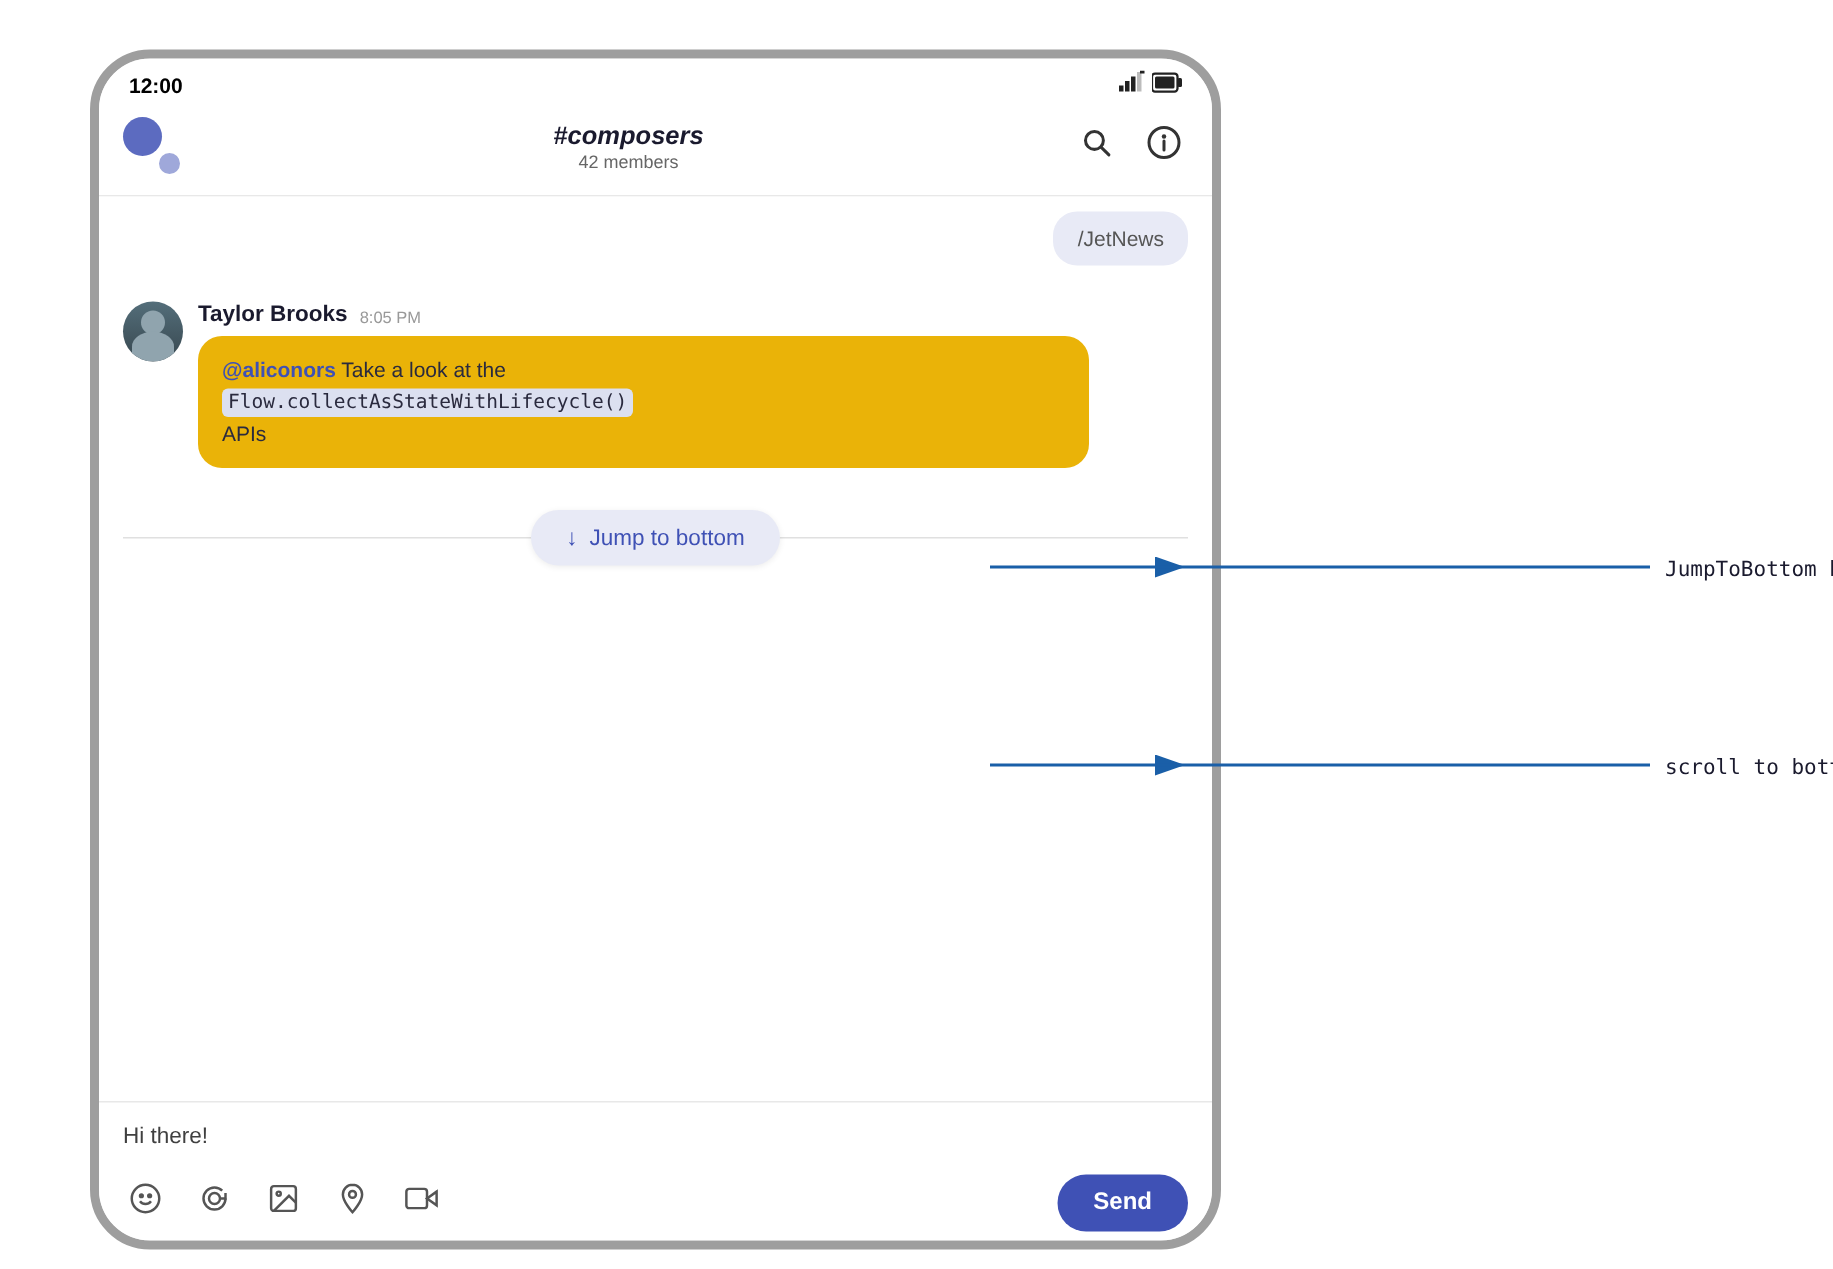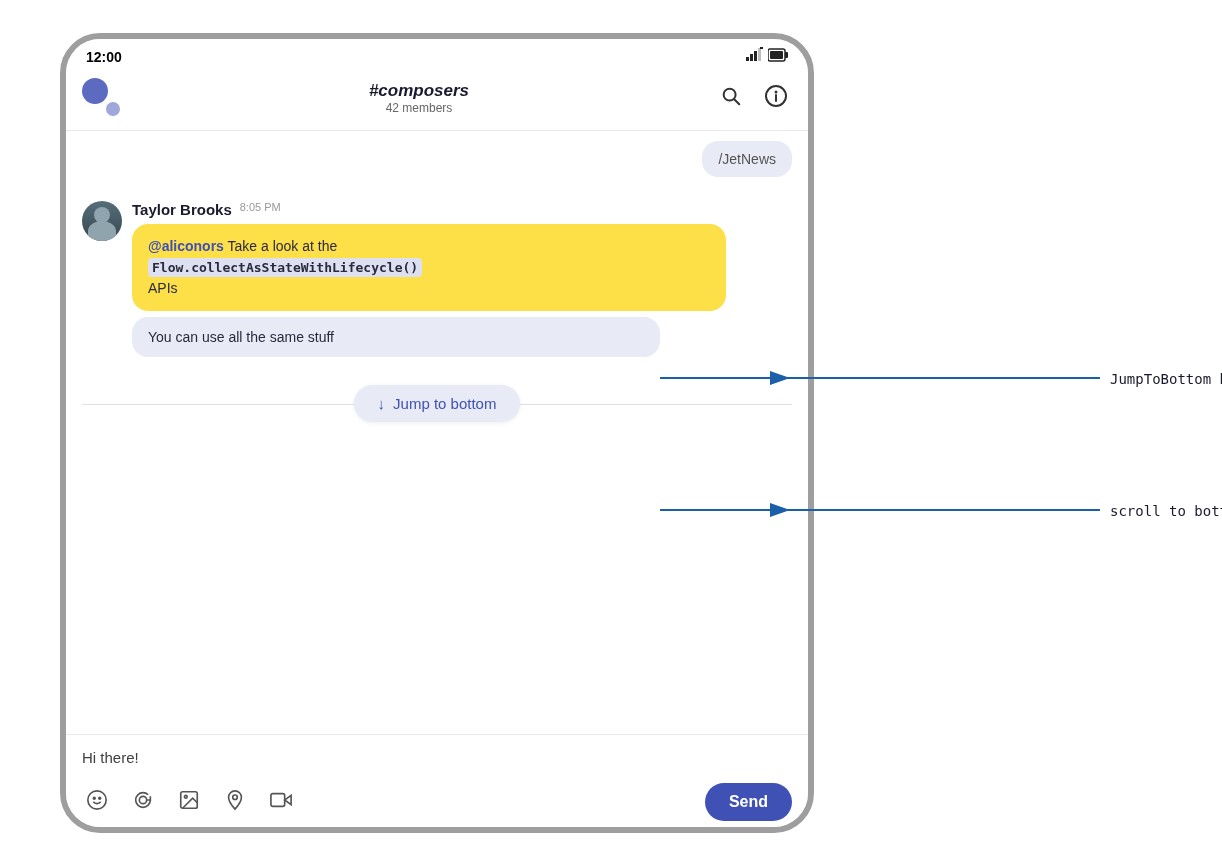--- a/index.html
+++ b/index.html
@@ -216,55 +216,54 @@
 
     .message-content {
       flex: 1;
       display: flex;
       flex-direction: column;
       gap: 6px;
     }
 
     .message-header {
       display: flex;
-      align-items: flex-start;
+      align-items: flex-end;
       gap: 8px;
     }
     .sender-name {
       font-size: 15px;
       font-weight: 700;
       color: #1a1a2e;
     }
     .message-time {
       font-size: 11px;
       color: #999;
     }
 
     .message-bubble {
-      background: #fde047;
+      background: #eab308;
       border-radius: 16px;
       padding: 12px 16px;
       font-size: 14px;
       color: #2a2a3e;
       line-height: 1.5;
       max-width: 90%;
     }
 
     .mention {
       color: #3f51b5;
       font-weight: 600;
     }
 
     .code-inline {
       font-family: monospace;
       font-size: 13px;
       background: #dce0f0;
       padding: 2px 4px;
       border-radius: 4px;
-      font-weight: bold;
     }
 
     .message-bubble-plain {
       background: #e8eaf6;
       border-radius: 16px;
       padding: 12px 16px;
       font-size: 14px;
       color: #2a2a3e;
       max-width: 80%;
     }
@@ -431,21 +430,20 @@
         <div class="message-content">
           <div class="message-header">
             <span class="sender-name">Taylor Brooks</span>
             <span class="message-time">8:05 PM</span>
           </div>
           <div class="message-bubble">
             <span class="mention">@aliconors</span><span> Take a look at the</span><br>
             <span class="code-inline">Flow.collectAsStateWithLifecycle()</span><br>
             <span>APIs</span>
           </div>
-          <div class="message-bubble-plain">You can use all the same stuff</div>
         </div>
       </div>
 
       <div class="jump-to-bottom-container">
         <div class="jump-to-bottom-line"></div>
         <button class="jump-to-bottom-btn">
           <span>↓</span>
           <span>Jump to bottom</span>
         </button>
       </div>

